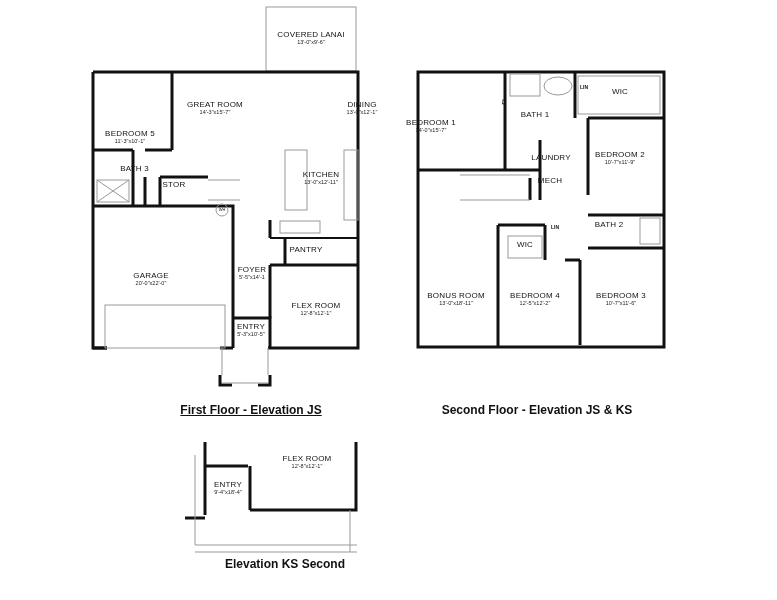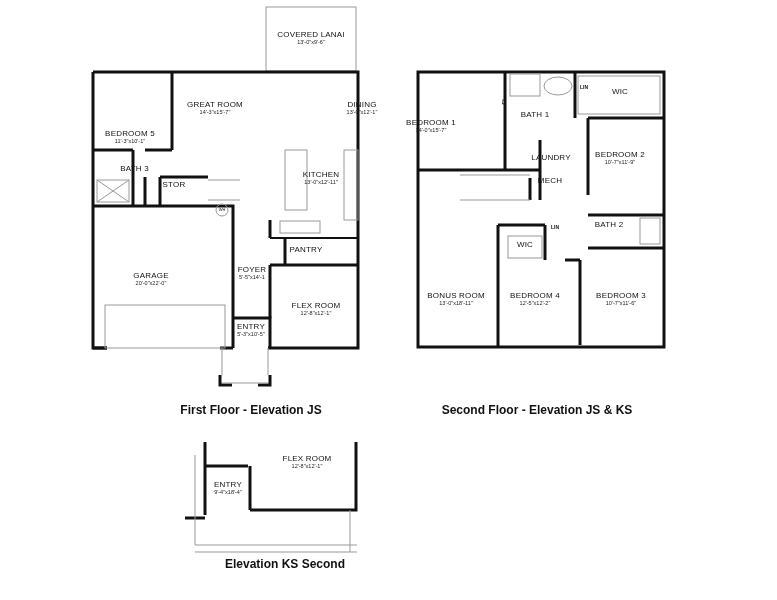--- a/index.html
+++ b/index.html
@@ -196,15 +196,15 @@
 
 <div class="lbl" style="left:307px; top:454px;">
   <span class="rn">FLEX ROOM</span>
   <span class="rd">12'-8"x12'-1"</span>
 </div>
 <div class="lbl" style="left:228px; top:480px;">
   <span class="rn">ENTRY</span>
   <span class="rd">9'-4"x18'-4"</span>
 </div>
 
-<div class="caption" style="left:251px; top:403px;">First Floor - Elevation JS</div>
+<div class="caption" style="left:251px; top:403px;text-decoration:underline;">First Floor - Elevation JS</div>
 <div class="caption" style="left:537px; top:403px;">Second Floor - Elevation JS &amp; KS</div>
 <div class="caption" style="left:285px; top:557px;">Elevation KS Second</div>
 
 </body></html>

